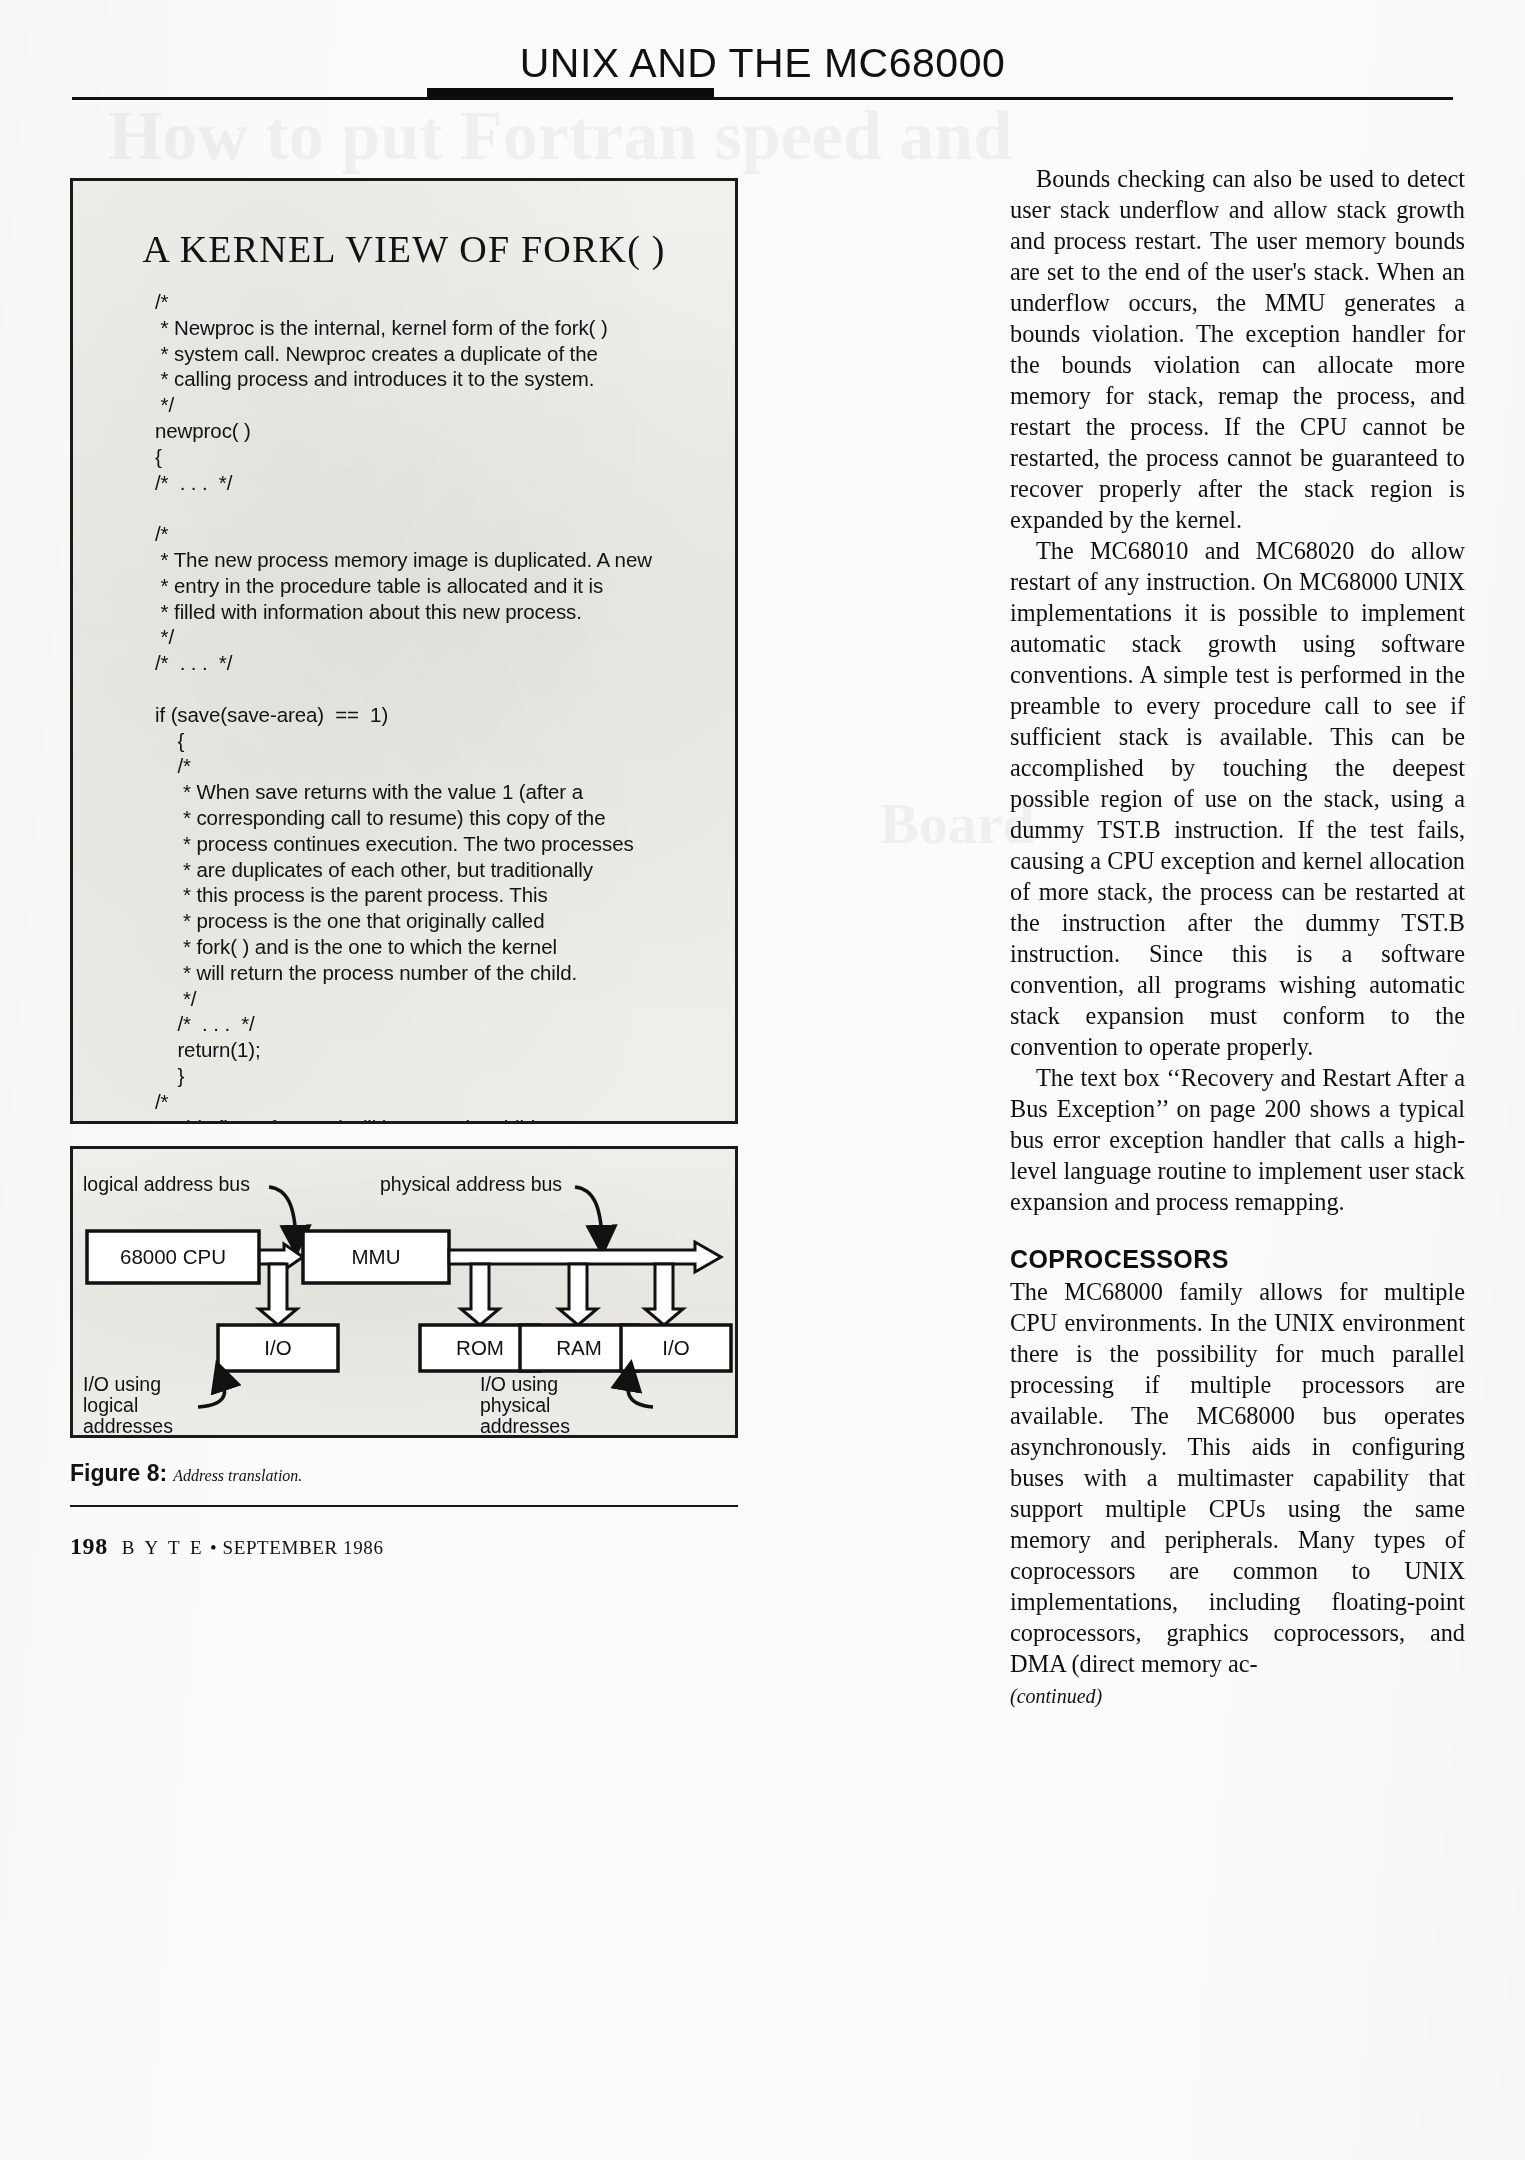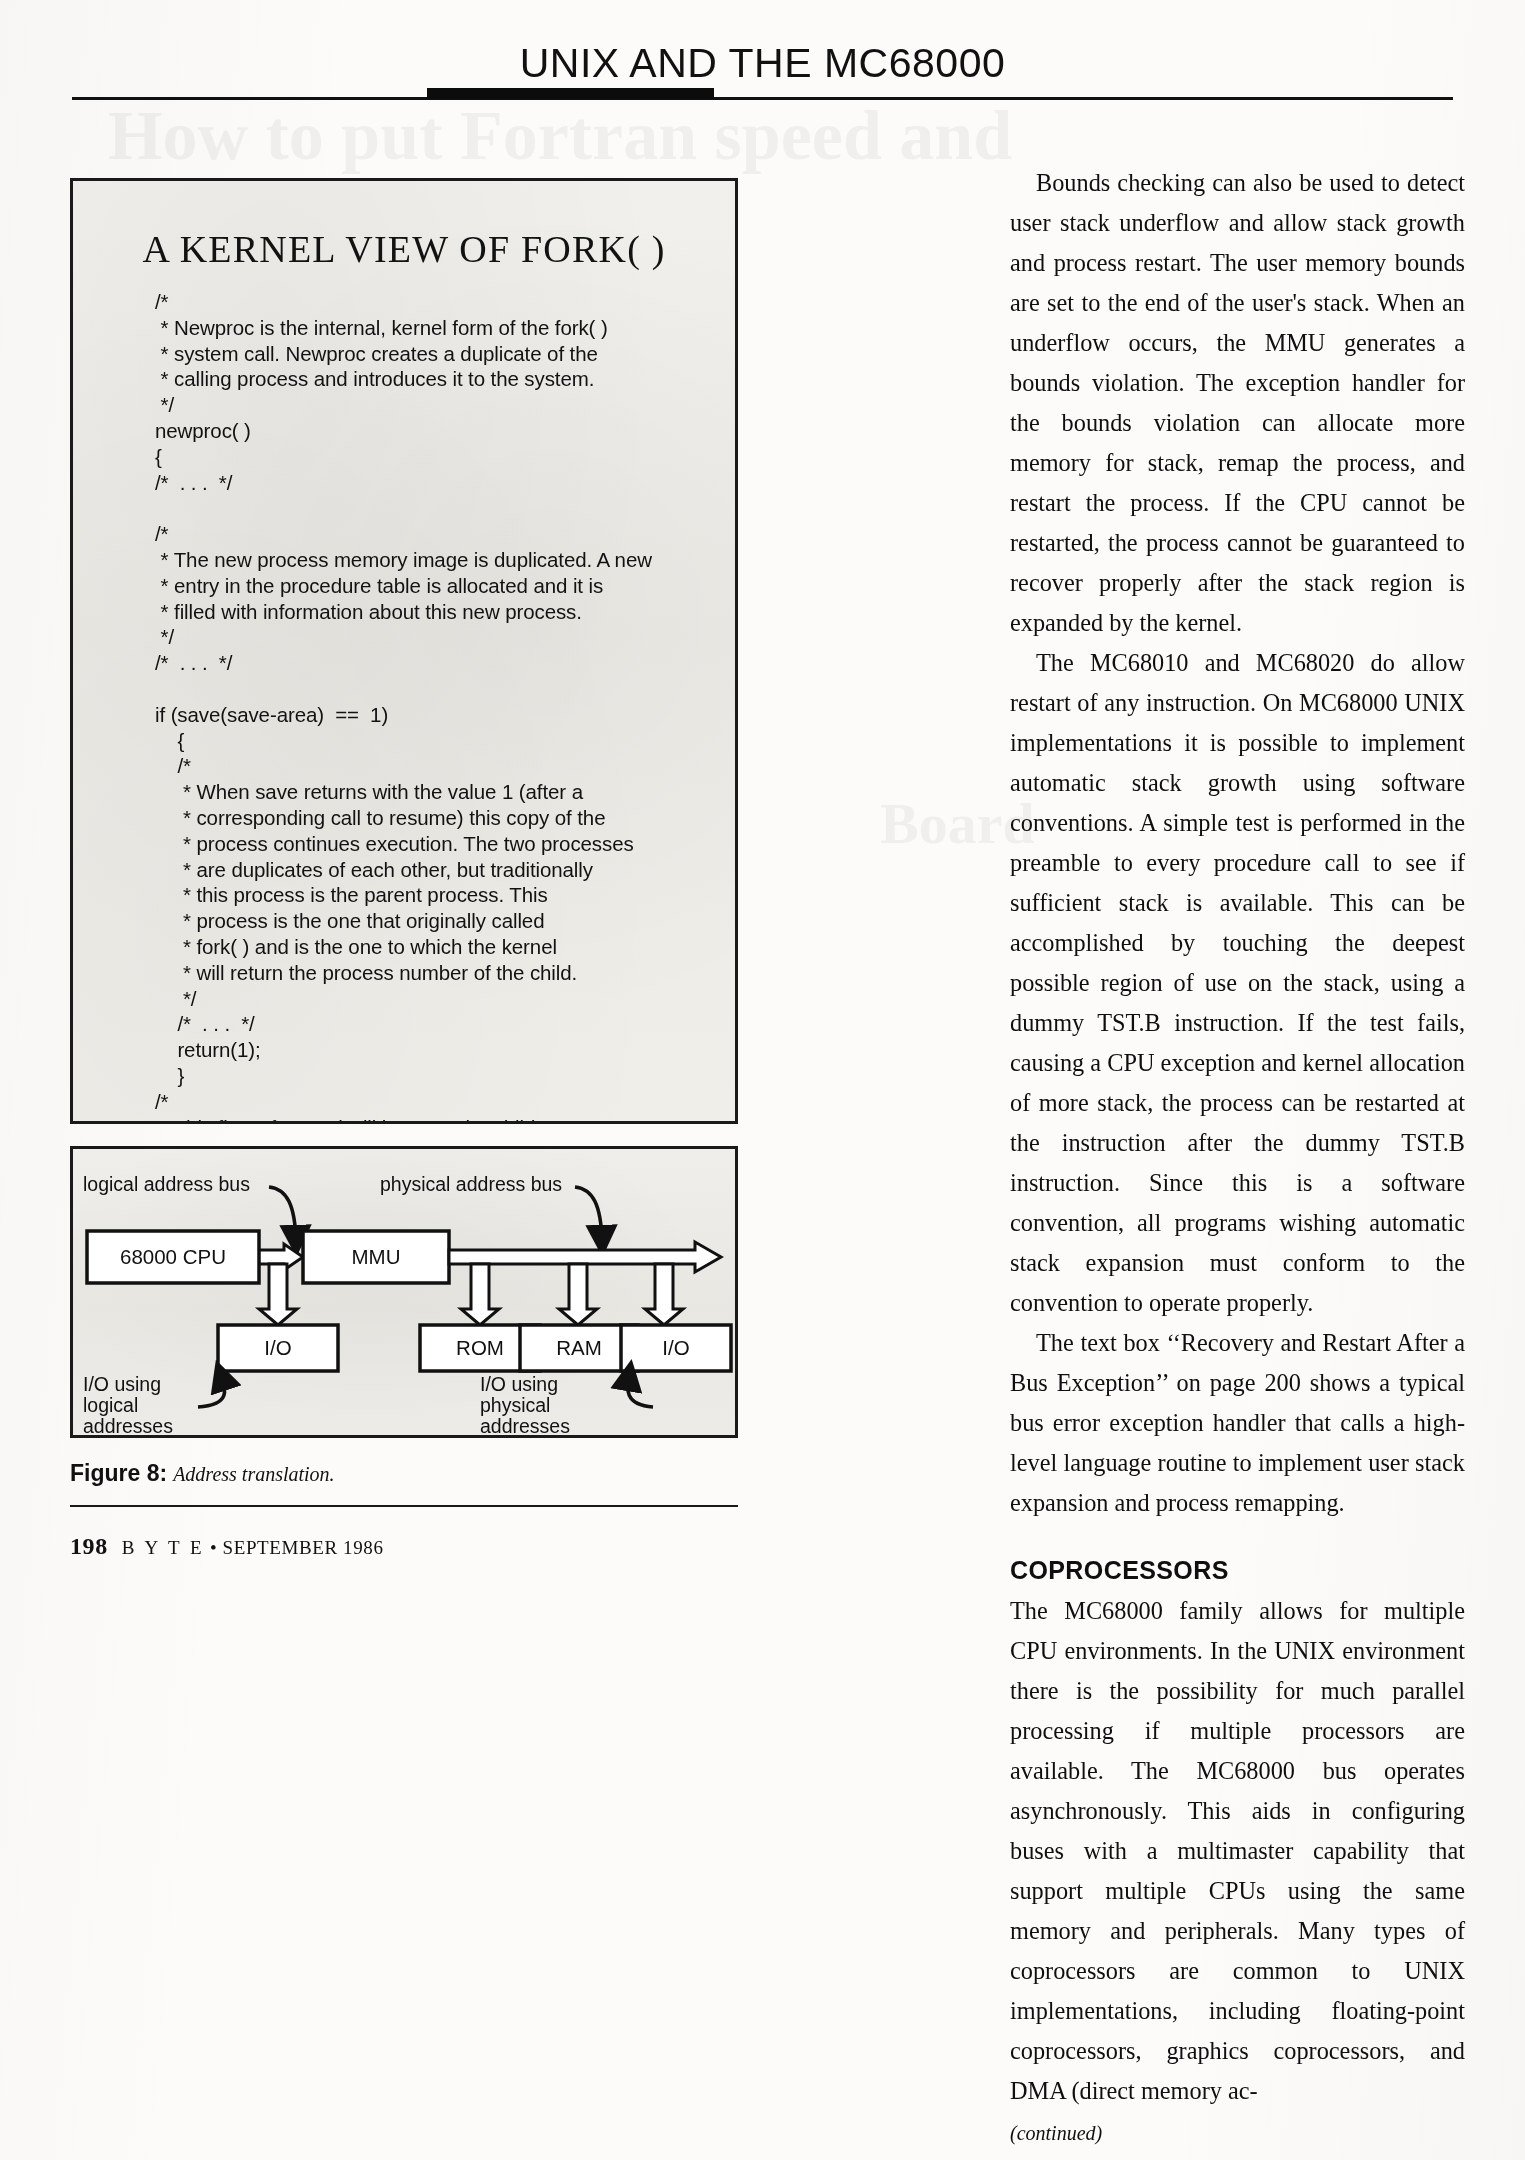--- a/index.html
+++ b/index.html
@@ -138,21 +138,21 @@
     color: #111;
   }
   .figure-caption .fc-label {
     font-family: "Liberation Sans", sans-serif;
     font-weight: bold;
     font-size: 23px;
   }
   .figure-caption .fc-text {
     font-family: "Liberation Serif", serif;
     font-style: italic;
-    font-size: 20px;
+    font-size: 16px;
   }
 
   .foot-rule {
     margin-top: 18px;
     height: 2px;
     background: #1a1a1a;
     width: 668px;
   }
 
   .footer {
@@ -172,21 +172,21 @@
   }
 
   
   .right-col {
     position: absolute;
     left: 1010px;
     top: 163px;
     width: 455px;
     font-family: "Liberation Serif", serif;
     font-size: 24.3px;
-    line-height: 40px;
+    line-height: 31px;
     color: #0f0f0f;
     text-align: justify;
   }
   .right-col p {
     margin: 0;
     text-indent: 26px;
   }
   .right-col p.noindent { text-indent: 0; }
 
   .section-head {

